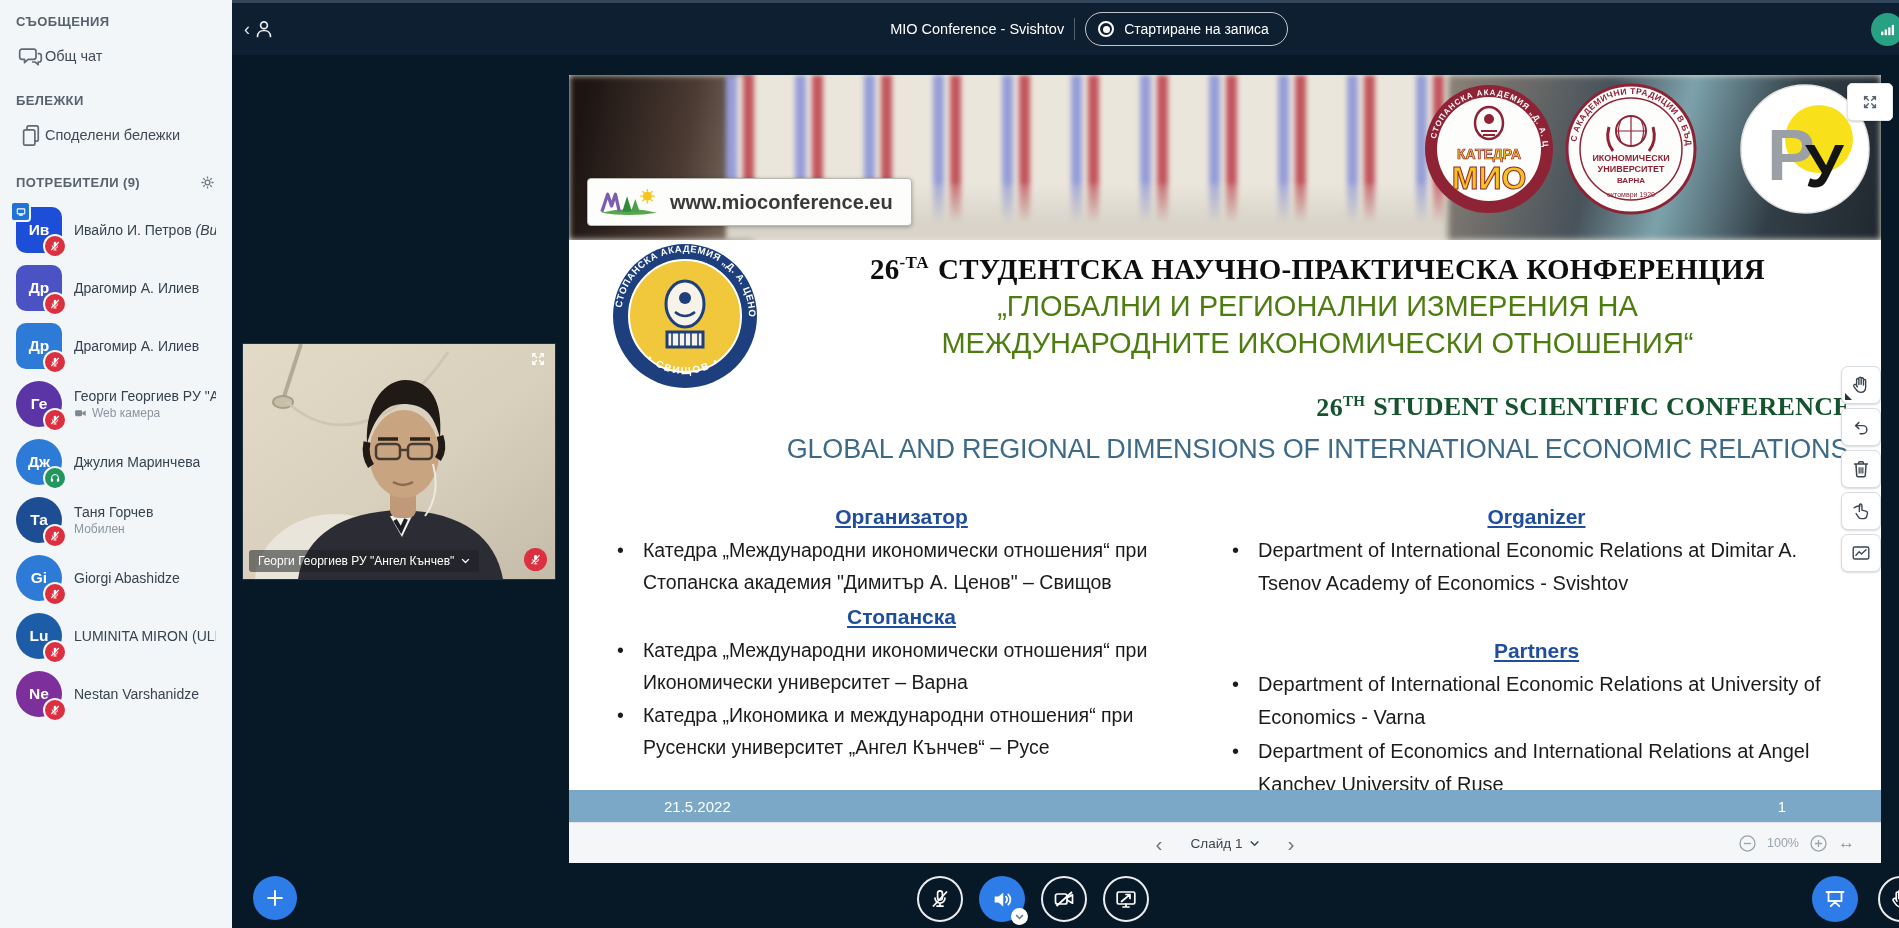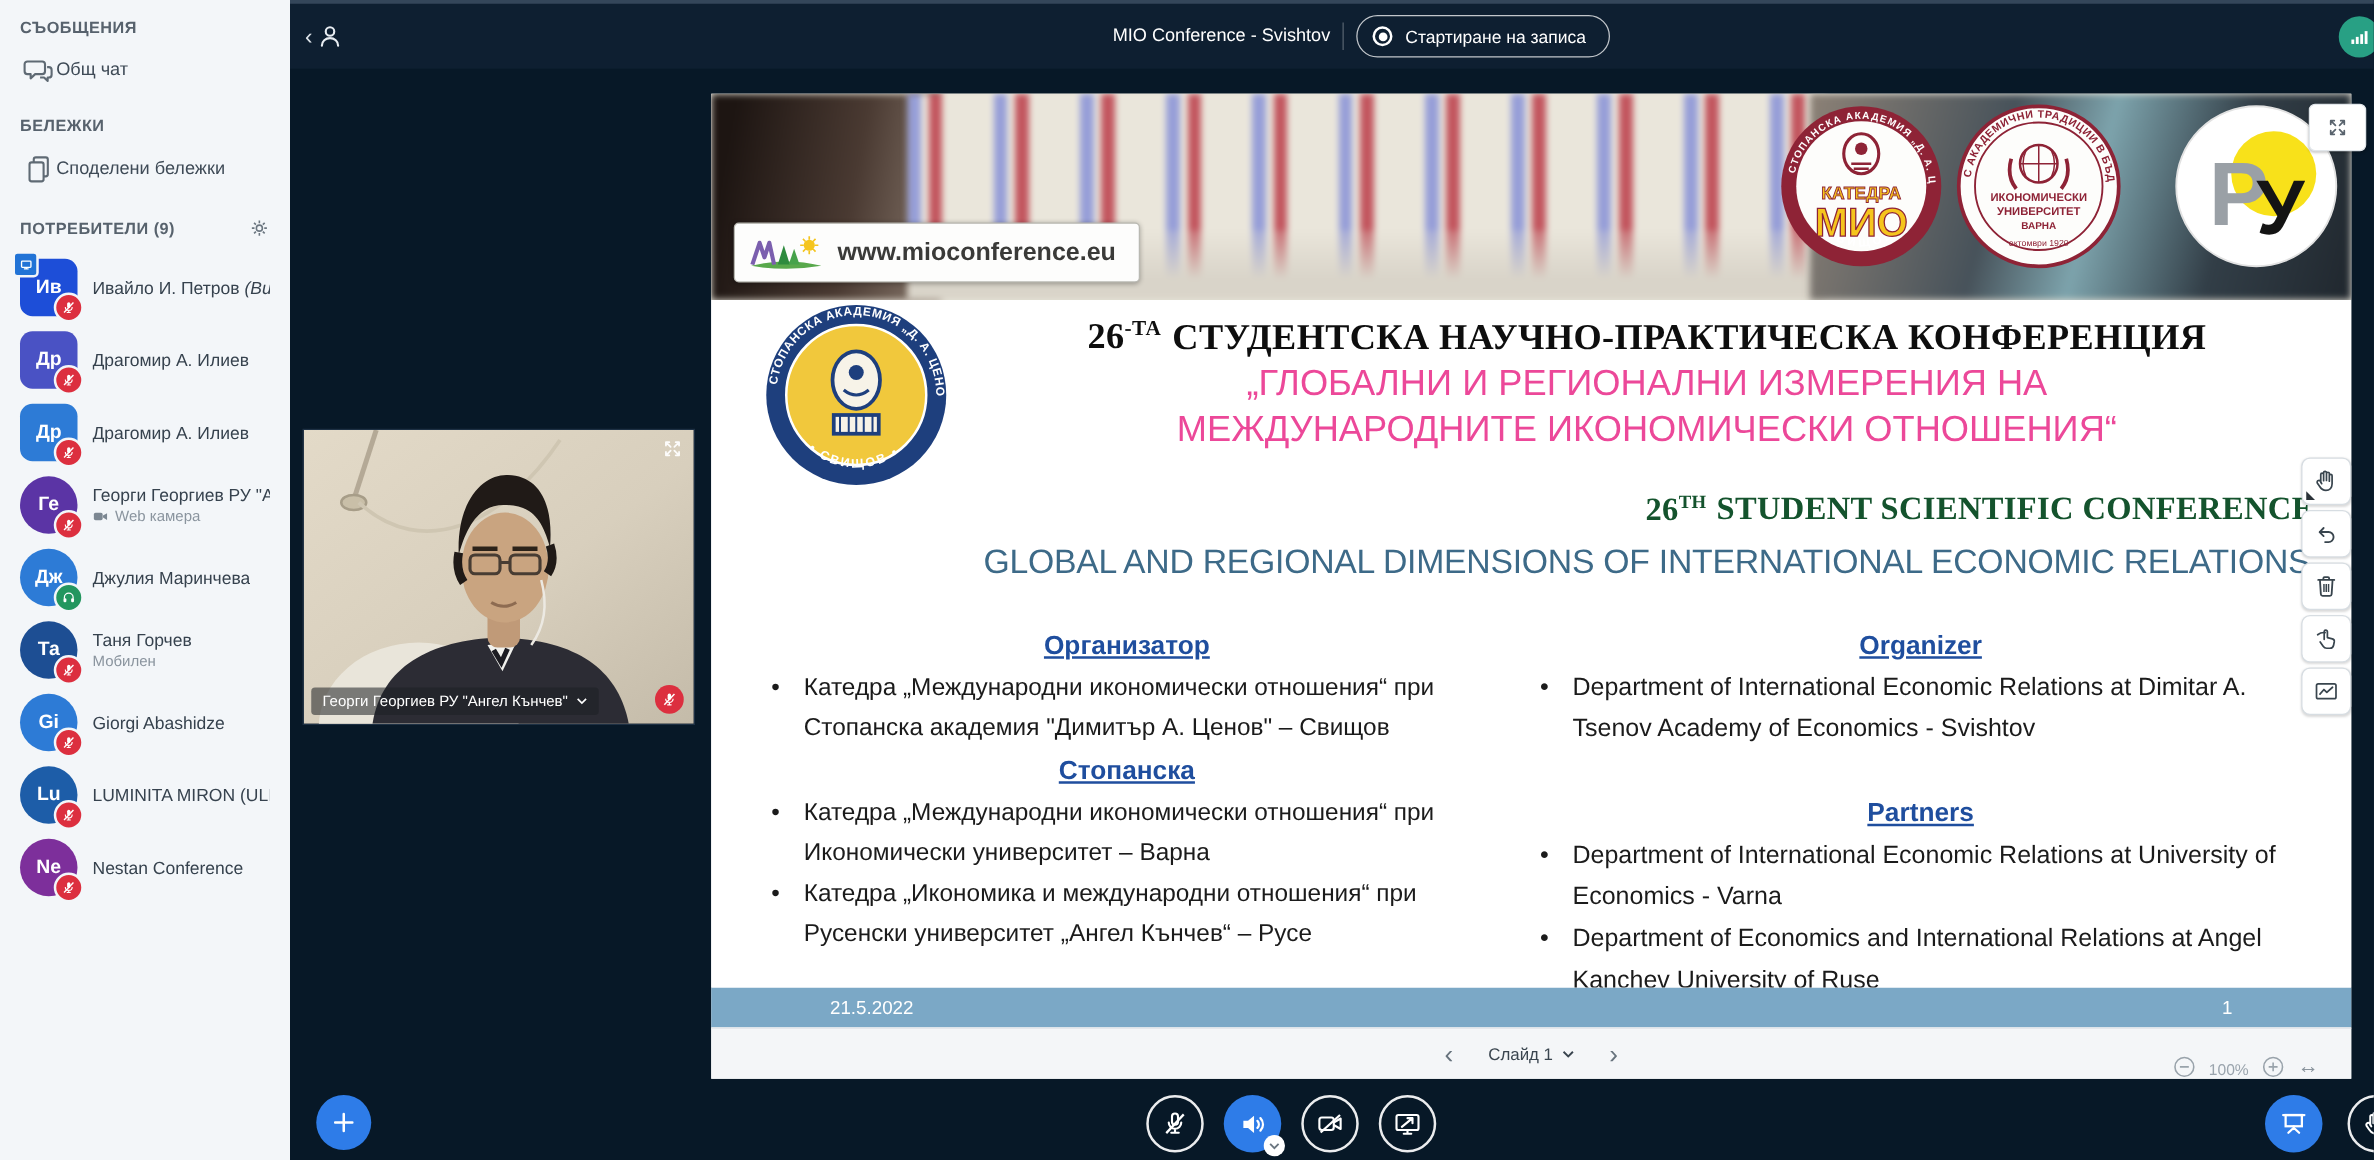--- a/index.html
+++ b/index.html
@@ -67,21 +67,21 @@
 
   .fullscreen-btn{position:absolute;top:8px;right:-12px;width:46px;height:38px;background:#fff;border:1px solid #e1e6ea;border-radius:5px;display:flex;align-items:center;justify-content:center;cursor:pointer;box-shadow:0 1px 2px rgba(0,0,0,.2);}
 
   
   .slide-body{position:relative;height:550px;background:#fff;overflow:hidden;}
   .academy-logo{position:absolute;left:42px;top:2px;}
   .title-block{margin:4px 30px 0 215px;text-align:center;}
   .bg-title{font-family:"Liberation Serif",serif;font-weight:bold;font-size:29px;line-height:38px;color:#0e0e0e;letter-spacing:.3px;}
   .bg-title sup{font-size:17px;}
   .bg-title .rest{margin-left:9px;}
-  .bg-sub{font-size:29px;line-height:37px;color:#ec4899;}
+  .bg-sub{font-size:29px;line-height:37px;color:#4d7c0f;}
   .en-title{font-family:"Liberation Serif",serif;font-weight:bold;font-size:26px;line-height:34px;color:#14532d;margin-top:22px;letter-spacing:.3px;text-align:right;}
   .en-title sup{font-size:15px;}
   .en-title .rest{margin-left:8px;}
   .en-sub{font-size:27px;line-height:34px;color:#3d6a88;margin-top:8px;letter-spacing:-.2px;}
   .col{position:absolute;top:262px;}
   .col-left{left:40px;width:585px;}
   .col-right{left:655px;width:625px;}
   .col h3{margin:0;text-align:center;font-size:21px;font-weight:bold;color:#1f4e9e;text-decoration:underline;line-height:30px;}
   .col h3.second-l{margin-top:4px;}
   .col h3.second-r{margin-top:36px;}
@@ -89,21 +89,21 @@
   .col-right .bullets{font-size:20px;line-height:33px;}
   .bullets li{position:relative;padding-left:34px;margin-bottom:1px;}
   .bullets li::before{content:"•";position:absolute;left:8px;top:0;}
 
   .slide-footer{height:32px;background:#7ba8c6;display:flex;align-items:center;justify-content:space-between;padding:0 95px;color:#fff;font-size:15px;}
 
   .pres-toolbar{position:relative;height:41px;background:#f4f6f8;border-top:1px solid #dfe4e8;box-sizing:border-box;}
   .nav-center{position:absolute;left:50%;top:0;height:100%;transform:translateX(-50%);display:flex;align-items:center;gap:16px;}
   .nav-arrow{background:none;border:none;font-size:21px;color:#67737d;cursor:pointer;line-height:1;padding:2px 6px;font-family:inherit;}
   .slide-select{display:flex;align-items:center;gap:7px;background:none;border:none;font-size:13.5px;color:#3a454f;cursor:pointer;font-family:inherit;}
-  .zoom-group{position:absolute;right:26px;top:0;height:100%;display:flex;align-items:flex-end;gap:10px;color:#99a3ab;}
+  .zoom-group{position:absolute;right:26px;top:0;height:100%;display:flex;align-items:center;gap:10px;color:#99a3ab;}
   .zoom-btn{background:none;border:none;padding:0;cursor:pointer;display:flex;}
   .zoom-val{font-size:12.5px;color:#9aa4ad;}
   .fitwidth{font-size:17px;color:#8a949d;cursor:pointer;}
 
   
   .tool-rail{position:absolute;right:0;top:291px;display:flex;flex-direction:column;gap:4px;}
   .tool-btn{position:relative;width:40px;height:38px;background:#fff;border:1px solid #d7dde2;border-radius:7px;display:flex;align-items:center;justify-content:center;cursor:pointer;box-shadow:0 1px 2px rgba(0,0,0,.15);}
   .tool-btn.hand::after{content:"";position:absolute;left:3px;bottom:3px;width:0;height:0;border-bottom:7px solid #2b3238;border-right:7px solid transparent;}
 
   
@@ -333,21 +333,21 @@
             <span class="status-badge mic-off">
               <svg class="g-mic" width="12" height="12" viewBox="0 0 24 24">
                 <rect x="9.4" y="3.5" width="5.2" height="9.5" rx="2.6" fill="#fff"></rect>
                 <path d="M6.5 11 a5.5 5.5 0 0 0 11 0 M12 16.5 V20 M8.8 20 h6.4" stroke="#fff" stroke-width="1.8" fill="none"></path>
                 <line x1="4.5" y1="20" x2="19.5" y2="4" stroke="#fff" stroke-width="2.2"></line>
               </svg>
 
             </span>
           </div>
           <div class="user-text">
-            <div class="user-name"><span>Nestan Conference</span> </div>
+            <div class="user-name"><span>Nestan Varshanidze</span> </div>
 
           </div>
         </div>
       </div>
   </aside>
 
   <header class="topbar">
     <div class="tb-left">
       <span class="chev">‹</span>
       <svg width="24" height="24" viewBox="0 0 24 24">

